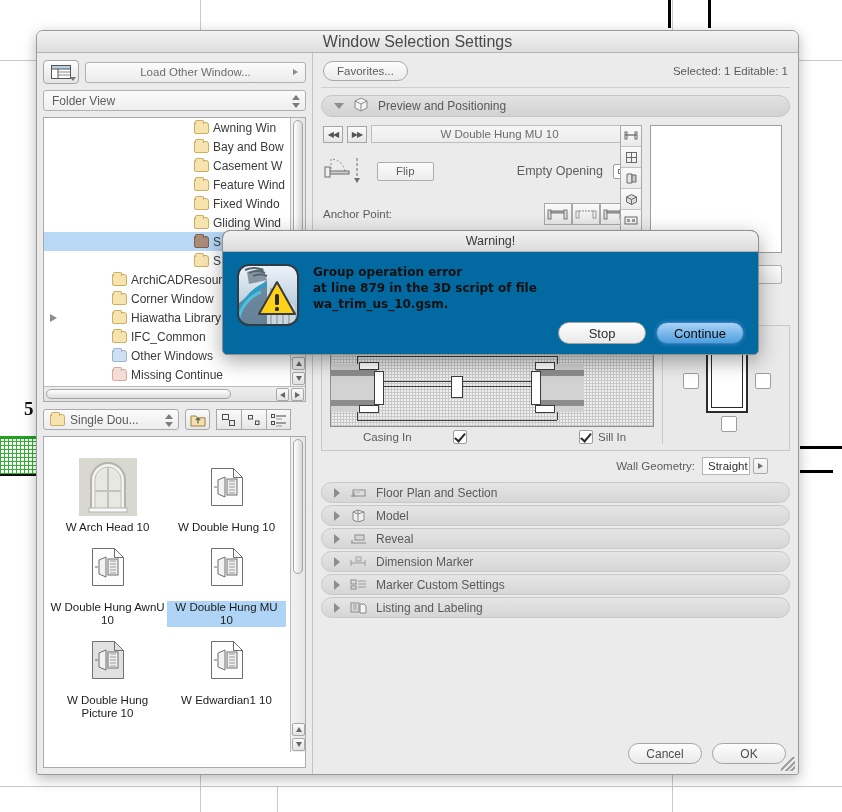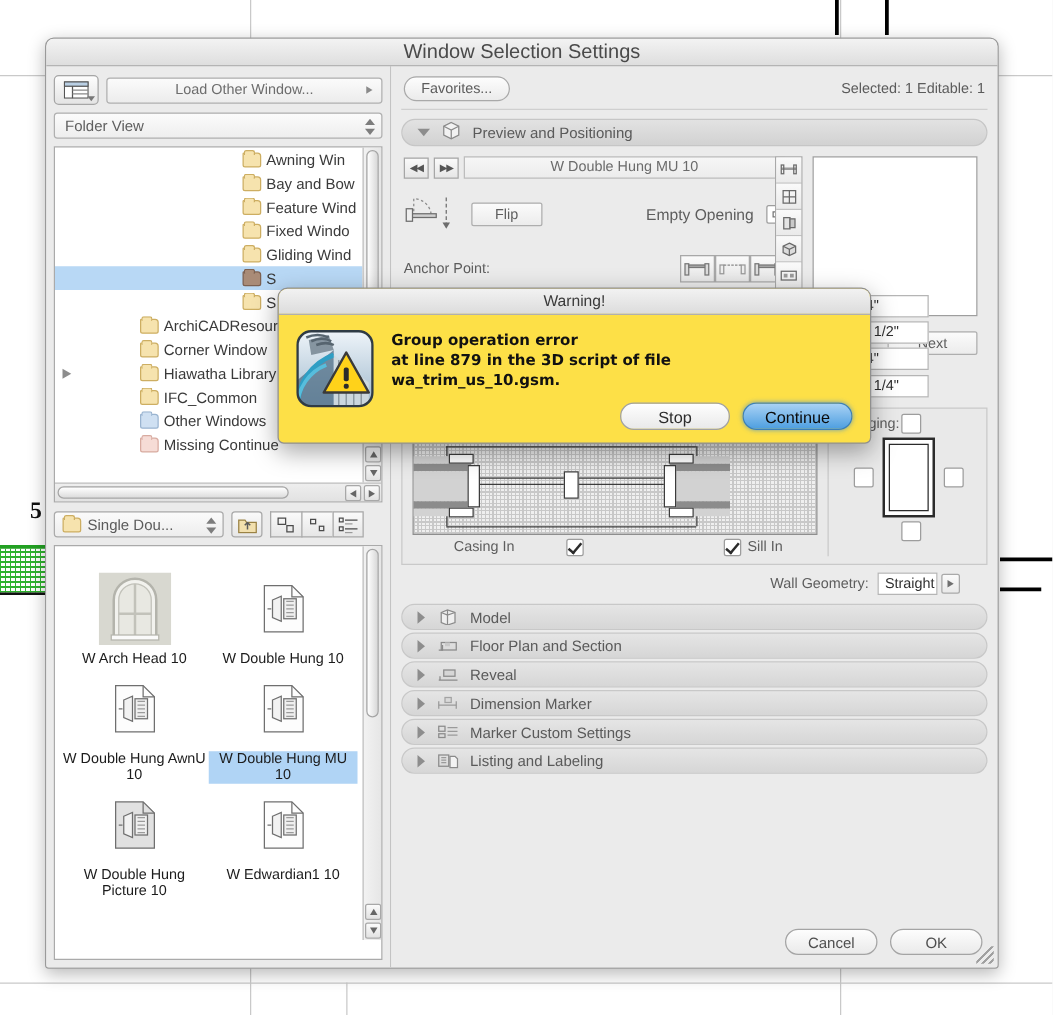--- a/index.html
+++ b/index.html
@@ -362,22 +362,22 @@
     position: absolute; right: 3px; bottom: 3px; width: 14px; height: 14px;
     background:
       linear-gradient(135deg, transparent 42%, #a0a0a0 42%, #a0a0a0 52%, transparent 52%),
       linear-gradient(135deg, transparent 62%, #a0a0a0 62%, #a0a0a0 72%, transparent 72%),
       linear-gradient(135deg, transparent 82%, #a0a0a0 82%, #a0a0a0 92%, transparent 92%);
   }
 
   
   .alert {
     position: absolute; left: 222px; top: 230px;
-    width: 475px; height: 125px;
-    background: #fde047;
+    width: 537px; height: 125px;
+    background: #0369a1;
     border: 1px solid #8f8f8f;
     border-radius: 8px 8px 5px 5px;
     box-shadow: 0 6px 20px rgba(0,0,0,.35);
     overflow: hidden;
   }
   .alert-title {
     height: 21px;
     background: linear-gradient(#f2f2f2,#dcdcdc);
     border-bottom: 1px solid #b0b0b0;
     display: flex; align-items: center; justify-content: center;
@@ -462,20 +462,24 @@
 
         <div class="tree">
           <div class="tree-inner" id="tree-inner">
               <div class="tree-item indent">
                 <span class="folder"></span>
                 <span>Awning Win</span>
               </div>
               <div class="tree-item indent">
                 <span class="folder"></span>
                 <span>Bay and Bow</span>
+              </div>
+              <div class="tree-item indent">
+                <span class="folder"></span>
+                <span>Casement W</span>
               </div>
               <div class="tree-item indent">
                 <span class="folder"></span>
                 <span>Feature Wind</span>
               </div>
               <div class="tree-item indent">
                 <span class="folder"></span>
                 <span>Fixed Windo</span>
               </div>
               <div class="tree-item indent">
@@ -917,37 +921,37 @@
           </div>
           <div class="arrow-btn">
               <i></i>
             </div>
         </div>
 
         <div class="accordion" id="accordion">
             <div class="acc-row">
               <span class="tri-r"></span>
               <span class="acc-icon">
-                <svg width="15" height="13" viewBox="0 0 15 13">
-                  <path d="M2 3l5-2 6 2v8l-6 2-5-2z" fill="#efefef" stroke="#8a8a8a"></path>
-                  <path d="M7 1v12M2 3l5 2 6-2" fill="none" stroke="#8a8a8a"></path>
-                </svg>
-              </span>
-              <span>Model</span>
-            </div>
-            <div class="acc-row">
-              <span class="tri-r"></span>
-              <span class="acc-icon">
                 <svg width="17" height="13" viewBox="0 0 17 13">
                   <rect x="3" y="4" width="12" height="6" fill="none" stroke="#8a8a8a"></rect>
                   <path d="M1 10h3V6" fill="none" stroke="#8a8a8a"></path>
                   <rect x="6" y="4" width="4" height="3" fill="#c9c9c9"></rect>
                 </svg>
               </span>
               <span>Floor Plan and Section</span>
+            </div>
+            <div class="acc-row">
+              <span class="tri-r"></span>
+              <span class="acc-icon">
+                <svg width="15" height="13" viewBox="0 0 15 13">
+                  <path d="M2 3l5-2 6 2v8l-6 2-5-2z" fill="#efefef" stroke="#8a8a8a"></path>
+                  <path d="M7 1v12M2 3l5 2 6-2" fill="none" stroke="#8a8a8a"></path>
+                </svg>
+              </span>
+              <span>Model</span>
             </div>
             <div class="acc-row">
               <span class="tri-r"></span>
               <span class="acc-icon">
                 <svg width="17" height="13" viewBox="0 0 17 13">
                   <rect x="5" y="3" width="9" height="5" fill="#d6d6d6" stroke="#8a8a8a"></rect>
                   <path d="M1 11h15M2 8v3" stroke="#8a8a8a"></path>
                 </svg>
               </span>
               <span>Reveal</span>

